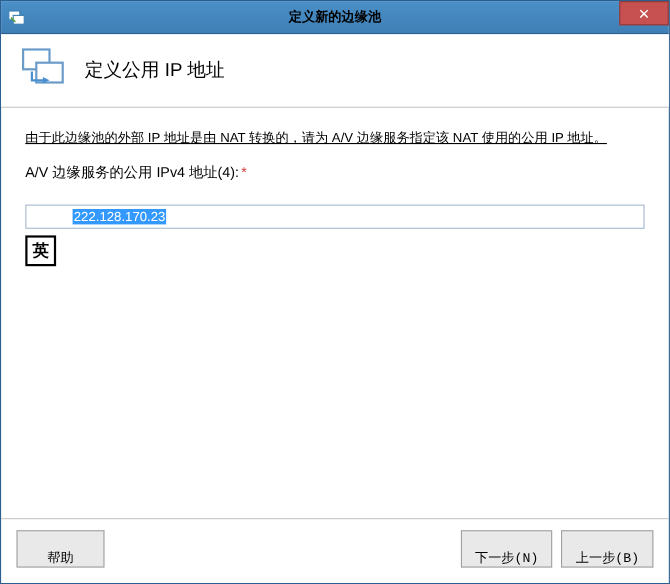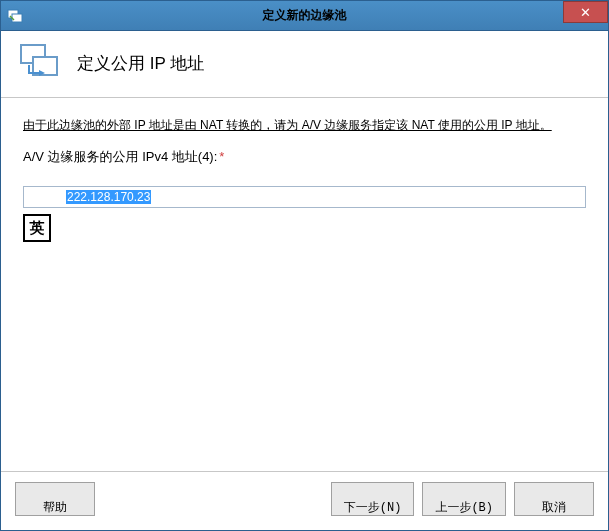--- a/index.html
+++ b/index.html
@@ -198,16 +198,15 @@
     <div class="ime-badge">
       <span>英</span>
     </div>
   </div>
 
   <div class="button-bar">
     <button class="btn">帮助</button>
     <div class="spacer"></div>
     <button class="btn">下一步(N)</button>
     <button class="btn">上一步(B)</button>
-    <button class="btn">取消</button>
   </div>
 
 </div>
 
 </body></html>

